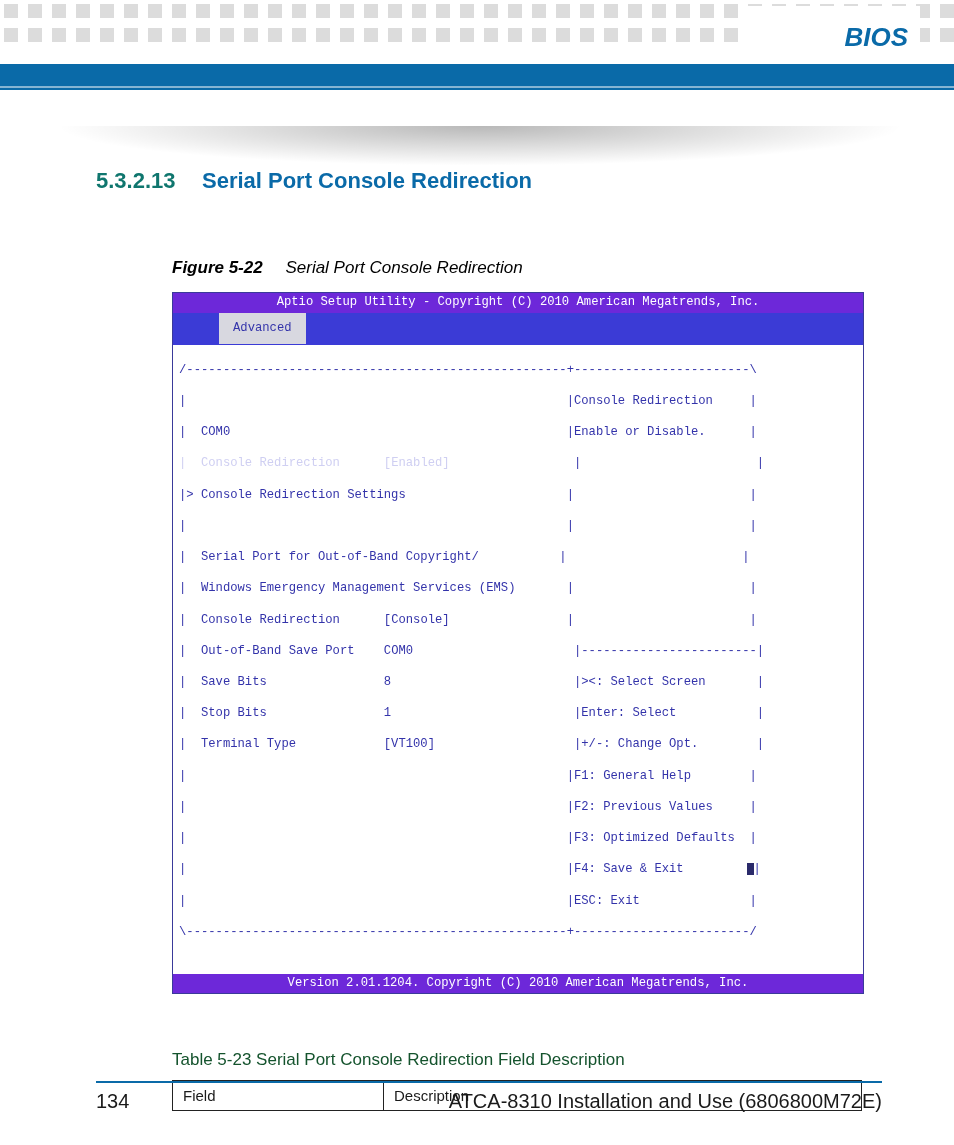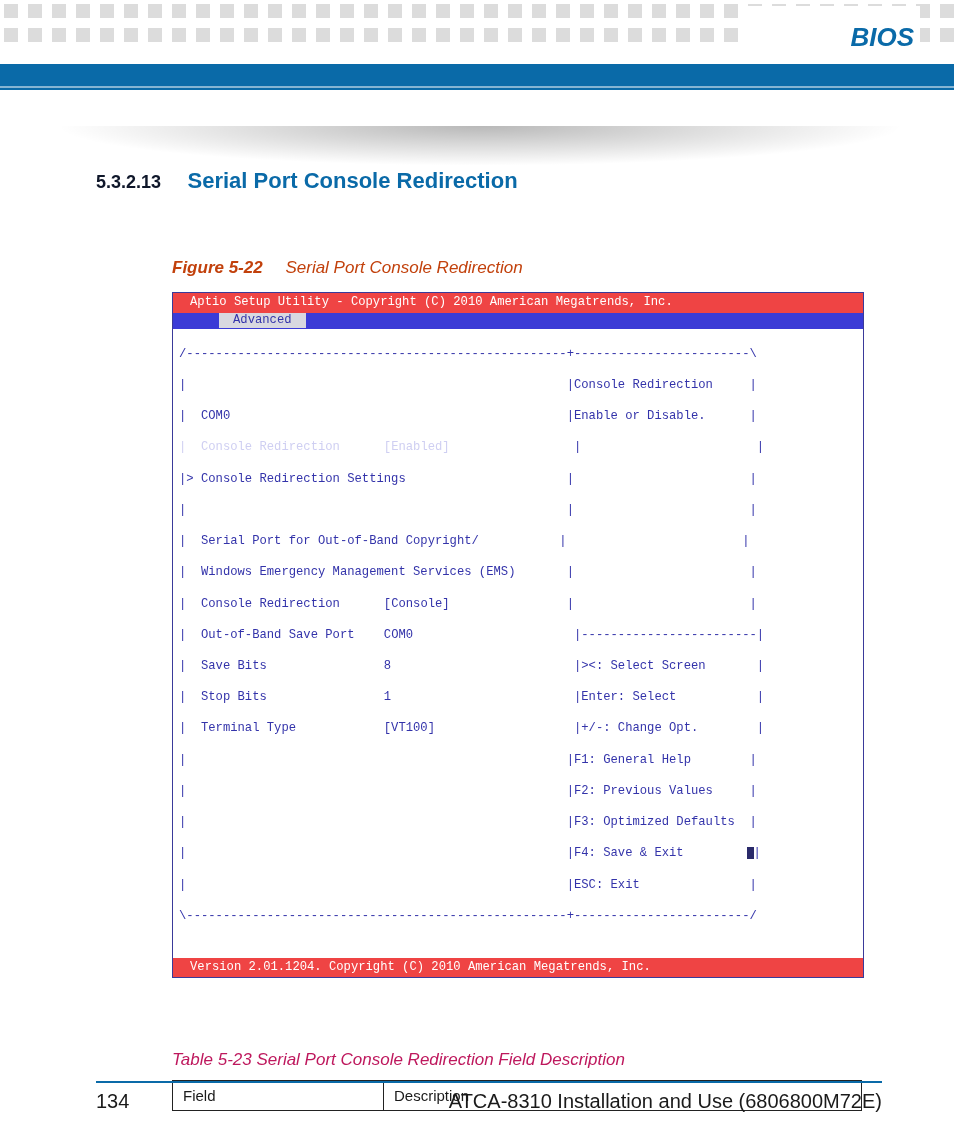--- a/index.html
+++ b/index.html
@@ -1,41 +1,41 @@
 <!DOCTYPE html>
 <html><head>
 <meta charset="utf-8">
 <style>
   html,body{margin:0;padding:0;background:#fff;font-family:"Segoe UI",Arial,sans-serif;color:#1a1a1a}
   .page{width:954px;height:1145px;position:relative;box-sizing:border-box}
   
   .dots-svg{position:absolute;top:0;left:0;width:954px;height:48px}
-  .header-title{position:absolute;top:22px;right:40px;font-size:26px;font-weight:600;color:#0a6aa8;font-style:italic;z-index:2}
+  .header-title{position:absolute;top:22px;right:46px;font-size:26px;font-weight:600;color:#0a6aa8;font-style:italic;z-index:2}
   .blue-bar{position:absolute;top:64px;left:0;right:0;height:22px;background:#0a6aa8}
   .blue-bar::after{content:"";position:absolute;left:0;right:0;top:22px;height:2px;background:#0a6aa8;opacity:.5}
   .blue-rule{position:absolute;top:88px;left:0;right:0;height:2px;background:#0a6aa8}
   .shadow-bar{position:absolute;top:126px;left:54px;right:48px;height:40px;
               background:radial-gradient(ellipse at 50% 0%,rgba(0,0,0,.28),rgba(0,0,0,0) 70%)}
   .content{position:absolute;top:168px;left:96px;right:72px}
-  .sec-num{display:inline-block;color:#0f172a;font-size:18px;font-weight:600;margin-right:22px}
+  .sec-num{display:inline-block;color:#0f766e;font-size:22px;font-weight:600;margin-right:22px}
   .sec-title{display:inline;color:#0a6aa8;font-size:22px;font-weight:600}
-  .figcap{margin-top:64px;color:#c2410c;font-style:italic;font-size:17px;margin-left:76px}
+  .figcap{margin-top:64px;color:#000000;font-style:italic;font-size:17px;margin-left:76px}
   .figcap .fignum{font-weight:600;margin-right:18px}
   
   .bios{margin-top:14px;margin-left:76px;width:690px;border:1px solid #3a3a9a;font-family:"Courier New",monospace;font-size:12.2px;line-height:1.28;color:#3333aa;background:#fff}
-  .bios .bar{background:#ef4444;color:#fff;text-align:left;padding:2px 17px}
+  .bios .bar{background:#6d28d9;color:#fff;text-align:center;padding:2px 1px}
   .bios .tabrow{background:#3b3bd6;padding:0 0 1px 46px}
-  .bios .tab{display:inline-block;background:#d8d8e0;color:#3333aa;padding:0 14px}
+  .bios .tab{display:inline-block;background:#d8d8e0;color:#3333aa;padding:8px 14px}
   .bios .body{padding:2px 0 2px 0;white-space:pre;color:#3333aa}
   .bios .body .l{display:block;padding:0 6px}
   .bios .txt, .bios .txt *{font-family:inherit}
   
   .sel{color:#cfcff2}
   .cursor{display:inline-block;width:7px;height:12px;background:#2a2a6a;vertical-align:middle;margin-left:-3px}
-  .tabcap{margin-top:72px;margin-left:76px;color:#be185d;font-style:italic;font-size:17px}
+  .tabcap{margin-top:56px;margin-left:76px;color:#14532d;font-size:17px}
   table.ft{margin-top:10px;margin-left:76px;width:690px;border-collapse:collapse;font-size:15px}
   table.ft th,table.ft td{border:1px solid #222;padding:6px 10px;text-align:left;vertical-align:top;font-weight:400}
   .footer-rule{position:absolute;left:96px;right:72px;bottom:62px;height:2px;background:#0a6aa8}
   .footer{position:absolute;left:96px;right:72px;bottom:32px;font-size:20px;display:flex;justify-content:space-between}
 </style>
 </head>
 <body>
 <div class="page">
 
 <svg class="dots-svg">

